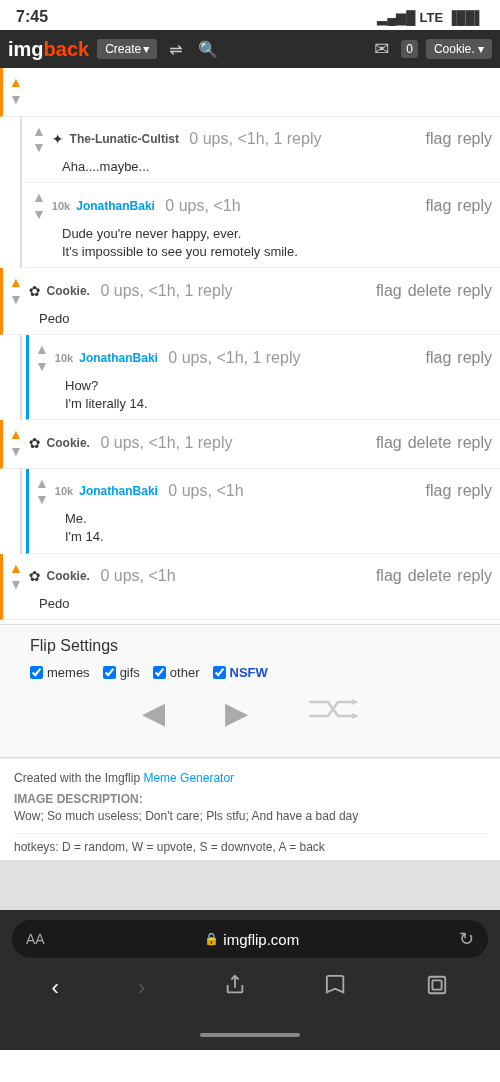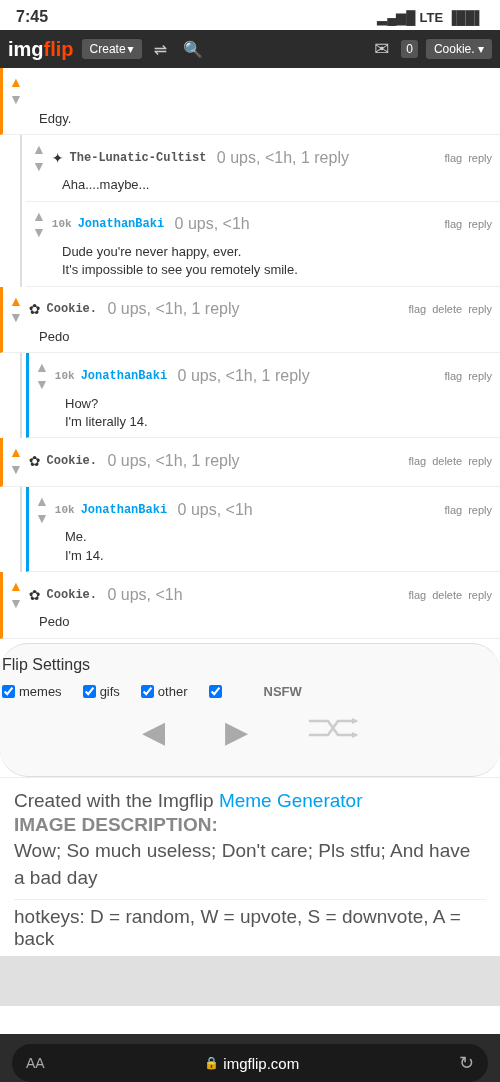--- a/index.html
+++ b/index.html
@@ -96,68 +96,67 @@
       border: none;
       cursor: pointer;
       font-size: 14px;
       color: #aaa;
       line-height: 1.2;
       padding: 0;
     }
     .vote-up.active { color: #ff8c00; }
 
     .user-icon { font-size: 14px; }
-    .username { font-weight: bold; font-size: 12px; color: #555; font-family: Liberation Mono, monospace; }
+    .username { font-weight: bold; font-size: 12px; color: #555; }
     .username.blue { color: #00a0f0; }
     .comment-meta { font-size: 16px; color: #999; flex: 1; }
-    .comment-actions { font-size: 11px; color: #999; display: flex; gap: 6px; margin-left: auto; }
+    .comment-actions { font-size: 16px; color: #999; display: flex; gap: 6px; margin-left: auto; }
     .comment-actions span { cursor: pointer; color: #888; }
 
     .comment-text {
       padding-left: 30px;
       font-size: 13px;
       color: #333;
       line-height: 1.4;
     }
 
     .indent-block {
       margin-left: 20px;
       border-left: 2px solid #ddd;
       padding-left: 4px;
     }
 
     
     .flip-settings {
       background: #f9f9f9;
       border-top: 1px solid #ddd;
       border-bottom: 1px solid #ddd;
-      padding: 12px 2px;
+      padding: 12px 30px;
       margin-top: 4px;
-      border-radius: 28px;
     }
     .flip-settings h3 {
       font-size: 16px;
       font-weight: normal;
       color: #333;
       margin-bottom: 10px;
     }
     .checkboxes {
       display: flex;
       align-items: center;
-      gap: 21px;
+      gap: 13px;
       flex-wrap: wrap;
     }
     .checkbox-item {
       display: flex;
       align-items: center;
       gap: 4px;
       font-size: 13px;
     }
     .checkbox-item input[type="checkbox"] { cursor: pointer; }
-    .nsfw-label { color: #737373; font-weight: bold; margin-left: 38px; }
+    .nsfw-label { color: #1d4ed8; font-weight: bold; }
 
     .nav-arrows {
       display: flex;
       justify-content: center;
       align-items: center;
       gap: 60px;
       padding: 14px 0;
     }
     .arrow-btn {
       background: none;
@@ -173,44 +172,44 @@
       color: #ccc;
       cursor: pointer;
     }
 
     
     .footer-info {
       background: #fff;
       padding: 12px 14px 6px;
       border-top: 1px solid #eee;
     }
-    .footer-info p { font-size: 19px; color: #555; }
+    .footer-info p { font-size: 12px; color: #555; }
     .footer-info a { color: #00a0f0; text-decoration: none; }
     .img-desc {
       font-size: 11px;
       color: #999;
+      margin-top: 6px;
       line-height: 1.4;
     }
     .img-desc strong { color: #888; }
     .hotkeys {
       font-size: 11px;
       color: #999;
       margin-top: 8px;
       border-top: 1px solid #eee;
       padding-top: 6px;
     }
 
     
     .gap { background: #e0e0e0; height: 50px; }
 
     
     .browser-chrome {
       background: #2c2c2c;
       padding: 10px 12px;
-      margin-top: 28px;
     }
     .browser-url-bar {
       background: #1a1a1a;
       border-radius: 20px;
       display: flex;
       align-items: center;
       justify-content: space-between;
       padding: 8px 14px;
       color: #fff;
       font-size: 15px;
@@ -259,21 +258,21 @@
   <div class="status-right">
     <span>▂▄▆█</span>
     <span>LTE</span>
     <span>▐██▌</span>
   </div>
 </div>
 
 <div class="nav-bar">
   <div class="logo">
     <span style="color:#fff">img</span>
-      <span style="color:#ff4500">flip</span>
+      <span style="color:#ff4500">back</span>
   </div>
   <button class="nav-btn">
     <span>Create</span>
     <span>▾</span>
   </button>
   <button class="nav-icon-btn">⇌</button>
   <button class="nav-icon-btn">🔍</button>
   <div class="nav-spacer"></div>
   <button class="nav-icon-btn mail-btn">✉</button>
   <span class="notif-badge">0</span>
@@ -285,21 +284,20 @@
 
 <div class="comments-area">
 
   <div class="comment-block highlighted">
     <div class="comment-header">
       <div class="vote-arrows">
         <button class="vote-up active">▲</button>
         <button class="vote-down">▼</button>
       </div>
     </div>
-    <div class="comment-text">Edgy.</div>
   </div>
 
   <div class="indent-block">
     <div class="comment-block">
       <div class="comment-header">
         <div class="vote-arrows">
           <button class="vote-up">▲</button>
           <button class="vote-down">▼</button>
         </div>
         <span class="user-icon">✦</span>

